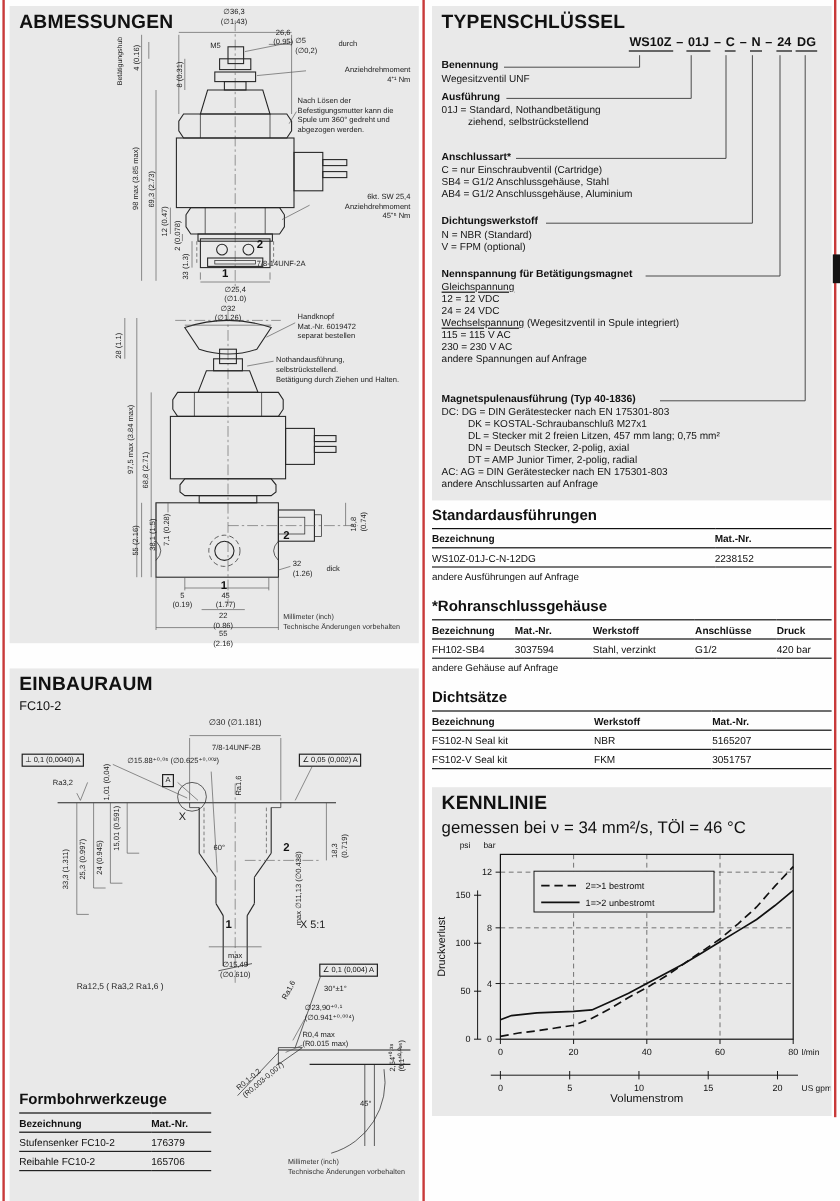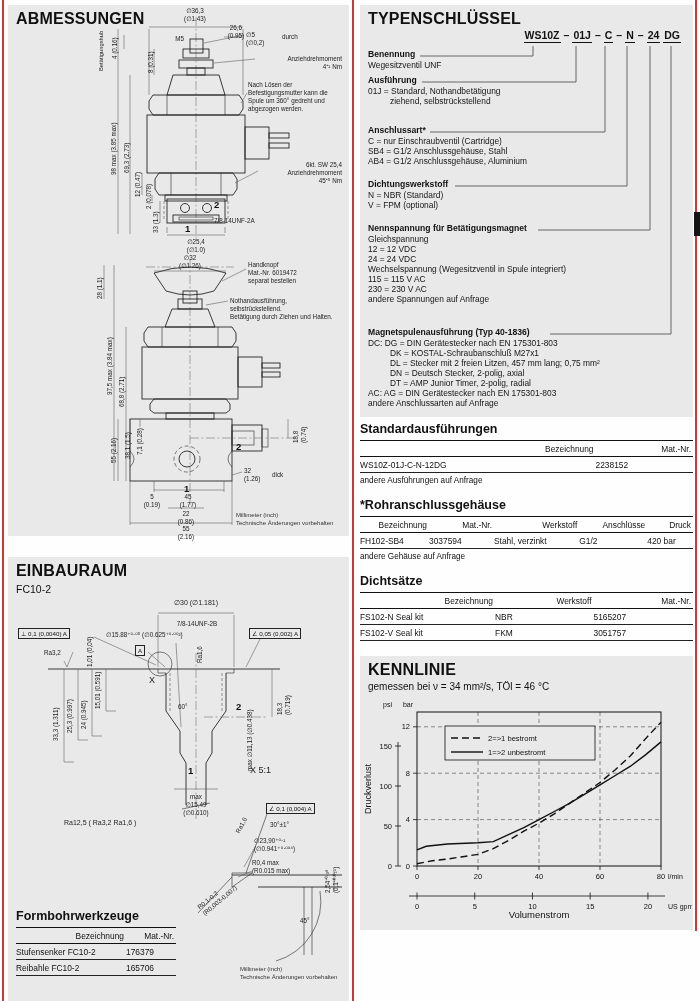--- a/index.html
+++ b/index.html
@@ -22,29 +22,29 @@
   
   svg .pt{stroke:#262626;stroke-width:.9;fill:none}
   svg .pt2{stroke:#262626;stroke-width:.6;fill:none}
   svg .dim{stroke:#555;stroke-width:.55;fill:none}
   svg .cl{stroke:#666;stroke-width:.55;stroke-dasharray:9 2.5 2 2.5;fill:none}
   svg .dsh{stroke:#444;stroke-width:.55;stroke-dasharray:3 2;fill:none}
   svg .ldr{stroke:#555;stroke-width:.55;fill:none}
   
   .ts-h{position:absolute;left:8px;font-size:8.6px;font-weight:bold;white-space:nowrap}
   .ts-l{position:absolute;left:8px;font-size:8.4px;white-space:nowrap;color:#151515}
-  .u{}
+  .u{text-decoration:underline}
   .code{position:absolute;top:24px;right:12px;font-weight:bold;font-size:10.5px;white-space:nowrap}
   .cp{border-bottom:1.3px solid #111;padding:0 1px 1px}
   .csep{margin:0 3px}
   
   .tables-region{position:absolute;left:360px;top:422px;width:333px}
   .tb-title{font-size:12.5px;font-weight:bold;margin:0 0 4px 0}
   table.tbl{border-collapse:collapse;width:100%;font-size:8.4px;table-layout:fixed}
-  table.tbl th{text-align:right;font-weight:normal;border-top:1.5px solid #111;
+  table.tbl th{text-align:left;font-weight:bold;border-top:1.5px solid #111;
                border-bottom:1.5px solid #111;padding:2.5px 2px 2.5px 0}
   table.tbl td{border-bottom:.9px solid #222;padding:2.5px 2px 2.5px 0;overflow:hidden;white-space:nowrap}
   .tb-foot{font-size:8.2px;margin:3px 0 13px 0}
   
   #kenn-chart text{fill:#111;font-family:"Liberation Sans",sans-serif}
   #kenn-chart .grid{stroke:#444;stroke-width:.6;stroke-dasharray:4 3}
   #kenn-chart .frame{fill:none;stroke:#111;stroke-width:1}
   #kenn-chart .ax{stroke:#111;stroke-width:.8}
   #kenn-chart .ser{fill:none;stroke:#111;stroke-width:1.4}
   #kenn-chart .dash{stroke-dasharray:7 4}
@@ -467,21 +467,21 @@
         <td>FS102-V Seal kit</td>
         <td>FKM</td>
         <td>3051757</td>
         </tr>
     </tbody>
   </table>
 </div>
 
 <div class="panel" style="left:360px;top:656px;width:333px;height:274px">
   <div class="h1">KENNLINIE</div>
-  <div class="sub" style="left:8px;top:25px;font-size:10px">gemessen bei ν = 34 mm²/s, TÖl = 46 °C</div>
+  <div class="sub" style="left:8px;top:25px;font-size:14px">gemessen bei ν = 34 mm²/s, TÖl = 46 °C</div>
   <svg id="kenn-chart" style="position:absolute;left:1px;top:42px" width="331" height="228">
       <line x1="117" y1="14" x2="117" y2="168" class="grid"></line>
       <line x1="178" y1="14" x2="178" y2="168" class="grid"></line>
       <line x1="239" y1="14" x2="239" y2="168" class="grid"></line>
       <line x1="56" y1="121.6" x2="300" y2="121.6" class="grid"></line>
       <line x1="56" y1="75.2" x2="300" y2="75.2" class="grid"></line>
       <line x1="56" y1="28.80000000000001" x2="300" y2="28.80000000000001" class="grid"></line>
       <rect x="56" y="14" width="244" height="154" class="frame"></rect>
       <line x1="52" y1="168" x2="56" y2="168" class="ax"></line>
       <text x="49" y="170.6" text-anchor="end" font-size="7.5">0</text>

